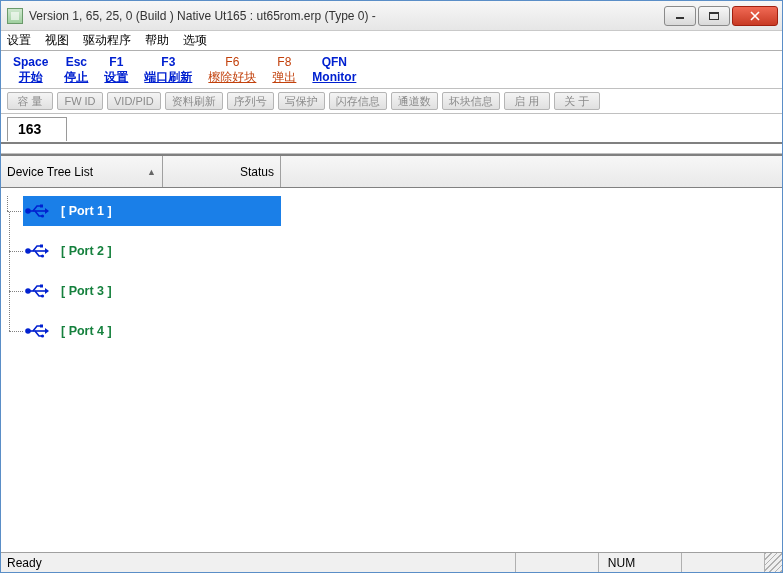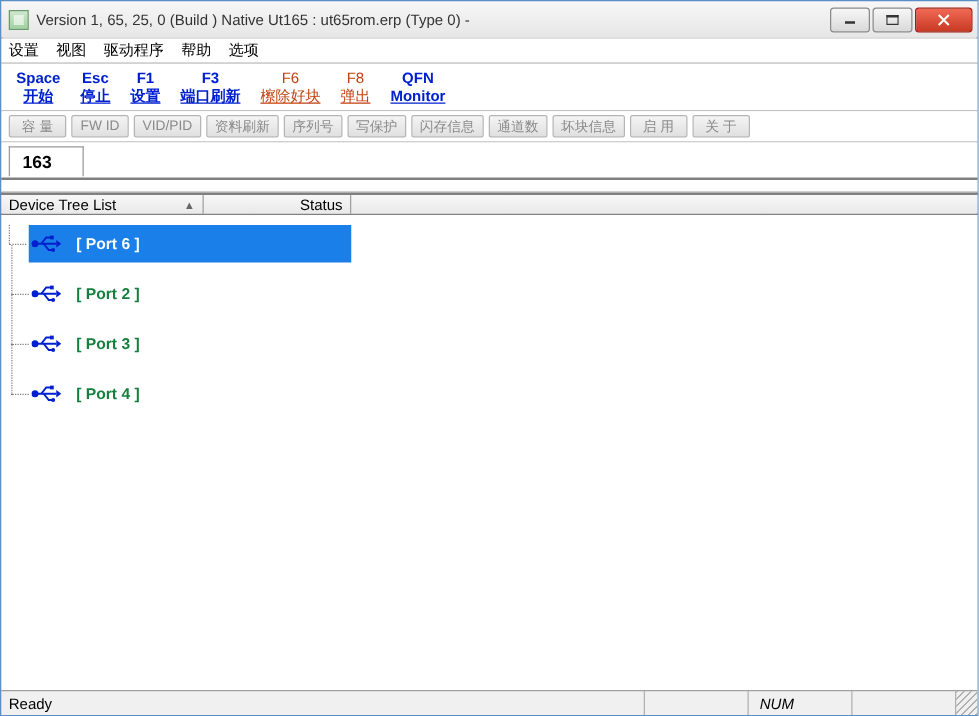--- a/index.html
+++ b/index.html
@@ -102,21 +102,21 @@
     background:#fff;
     padding: 3px 14px 0 10px;
     font-size: 14px; font-weight: bold;
     position:relative; top:1px;
     margin-right:0;
   }
   
   .tab-under { height:10px; background:#fff; border-bottom:1px solid #c0c0c0;}
   
   .listhdr {
-    display:flex; height:18px;
+    display:flex; height:34px;
     border-top: 2px solid #808080;
     border-bottom: 1px solid #808080;
     font-size: 12px;
     background: linear-gradient(#f7f7f7,#e9e9e9);
   }
   .hcell {
     border-right: 1px solid #a0a0a0;
     padding: 1px 6px;
     display:flex; align-items:center; justify-content:space-between;
   }
@@ -168,21 +168,20 @@
     display:flex; align-items:center;
     font-size: 12px;
     gap: 37px;
   }
   .statusbar .sb-left { padding: 0 6px; flex:1;}
   .sb-cell {
     border-left: 1px solid #b0b0b0;
     height: 100%; min-width: 46px;
     display:flex; align-items:center; justify-content:center;
     padding: 0 8px;
-    font-style: italic;
   }
   .sb-grip {
     width: 18px; height:100%;
     background: repeating-linear-gradient(135deg,#b0b0b0 0 1px,transparent 1px 4px);
     border-left:1px solid #b0b0b0;
   }
 </style>
 </head>
 <body>
 
@@ -268,21 +267,21 @@
                 <line x1="1" y1="8" x2="20" y2="8"></line>
                 <circle cx="3" cy="8" r="2" fill="#0020d0"></circle>
                 <path d="M8 8 L12 3 L16 3"></path>
                 <path d="M10 8 L14 13 L18 13"></path>
                 <polygon points="20,5 24,8 20,11" fill="#0020d0" stroke="none"></polygon>
                 <rect x="15" y="1.5" width="3" height="3" fill="#0020d0" stroke="none"></rect>
                 <circle cx="17.5" cy="13" r="1.6" fill="#0020d0" stroke="none"></circle>
               </g>
             </svg>
         </span>
-        <span class="label">[ Port  6 ]</span>
+        <span class="label">[ Port  1 ]</span>
       </div>
       <div class="node">
         <span class="usb-icon">
           <svg width="24" height="16" viewBox="0 0 24 16">
               <g stroke="#0020d0" stroke-width="1.6" fill="none">
                 <line x1="1" y1="8" x2="20" y2="8"></line>
                 <circle cx="3" cy="8" r="2" fill="#0020d0"></circle>
                 <path d="M8 8 L12 3 L16 3"></path>
                 <path d="M10 8 L14 13 L18 13"></path>
                 <polygon points="20,5 24,8 20,11" fill="#0020d0" stroke="none"></polygon>

